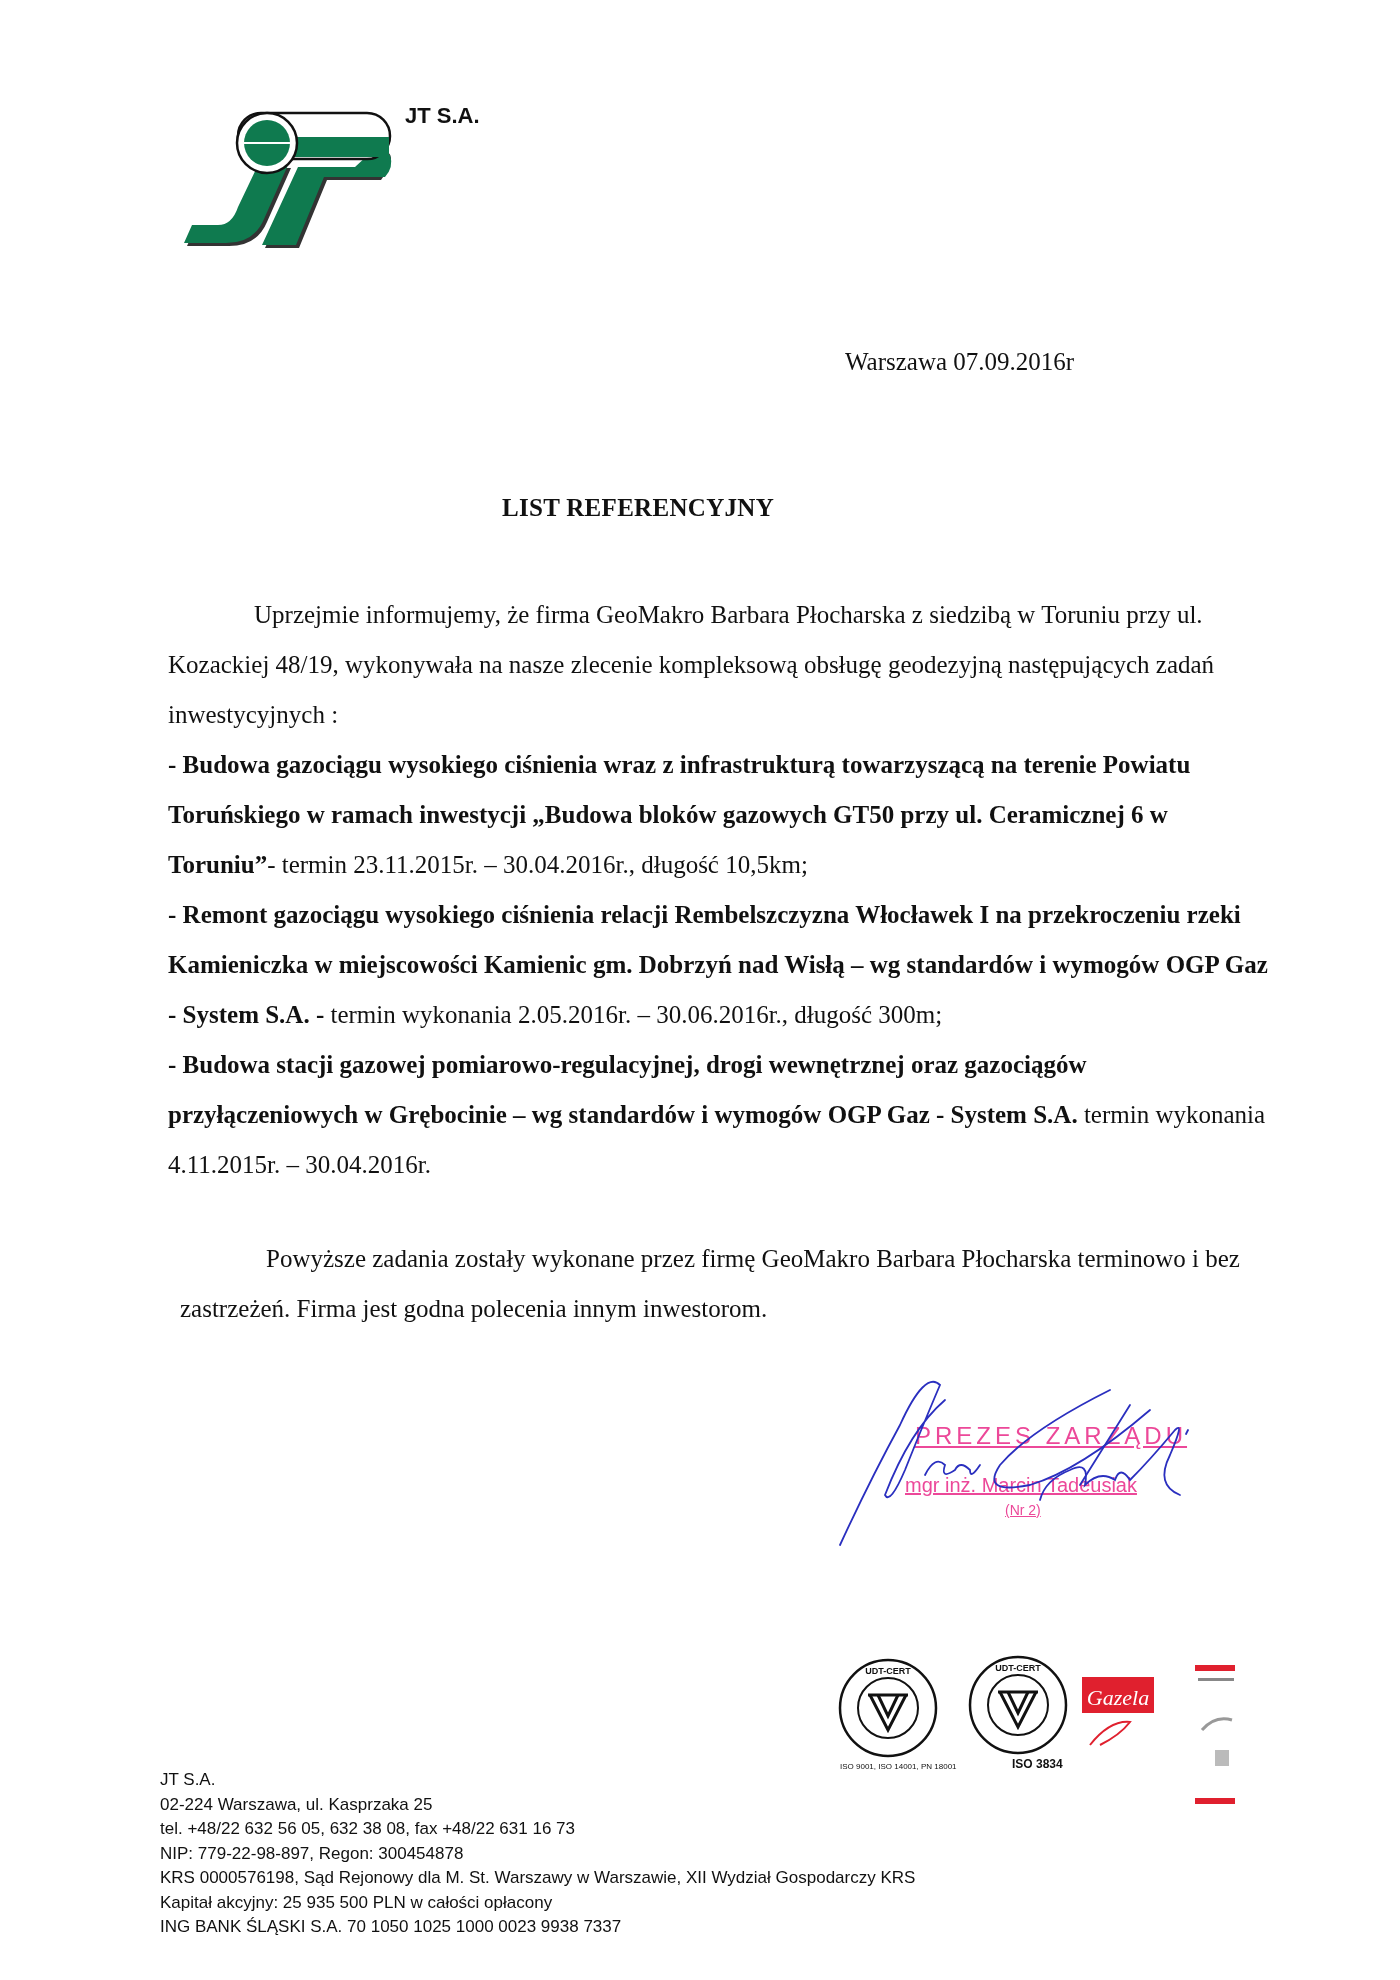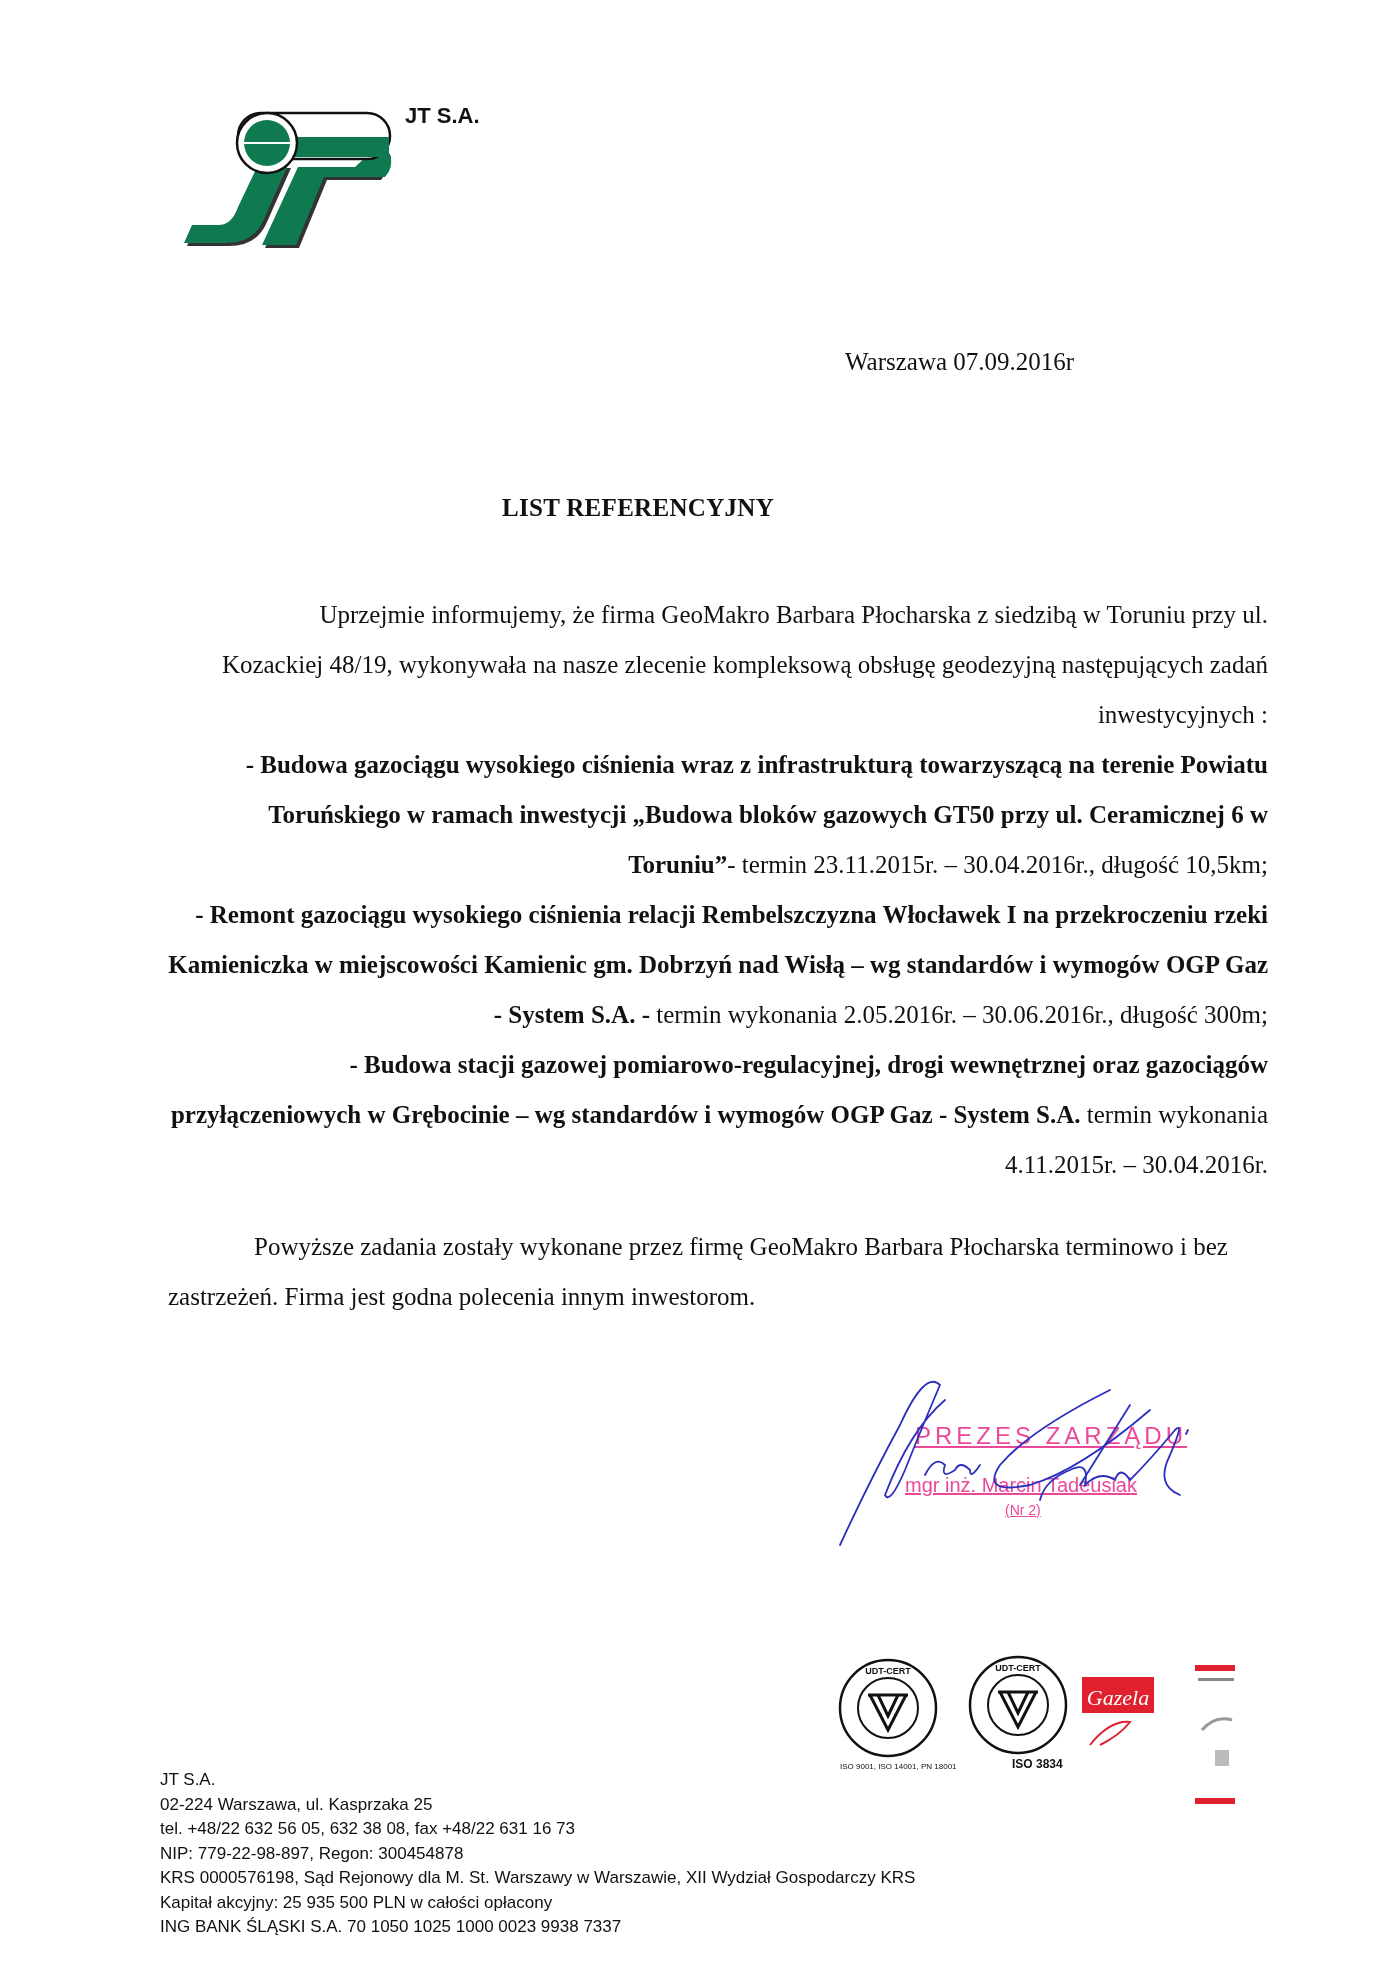--- a/index.html
+++ b/index.html
@@ -3,25 +3,25 @@
 <meta charset="utf-8">
 <style>
   html,body{margin:0;padding:0;background:#fff;}
   body{width:1400px;height:1980px;position:relative;overflow:hidden;font-family:"Liberation Serif","DejaVu Serif",serif;color:#111;}
   .abs{position:absolute;}
   #logo{left:180px;top:95px;width:230px;height:160px;}
   #company-name{left:405px;top:103px;font-family:"Liberation Sans",sans-serif;font-weight:bold;font-size:22px;color:#111;}
   #date{left:845px;top:348px;font-size:25px;}
   #title{left:0;width:1276px;top:494px;text-align:center;font-weight:bold;font-size:25px;letter-spacing:0.3px;}
   #body{left:168px;top:590px;width:1100px;font-size:25px;line-height:50px;}
-  #body p{margin:0;text-align:right;}
+  #body p{margin:0;}
   .indent{text-indent:86px;}
   .b{font-weight:bold;}
   #closing{left:168px;top:1222px;width:1100px;font-size:25px;line-height:50px;}
-  #closing p{margin:0;}
+  #closing p{margin:12px;}
   #signature{left:830px;top:1370px;width:430px;height:220px;}
   .stamp{font-family:"Liberation Sans",sans-serif;color:#ec4899;text-decoration:underline;}
   #stamp-title{left:915px;top:1422px;font-size:24px;letter-spacing:4px;}
   #stamp-name{left:905px;top:1474px;font-size:20px;}
   #stamp-nr{left:1005px;top:1502px;font-size:14px;}
   #certs{left:830px;top:1650px;width:420px;height:160px;}
   .cert-label{font-family:"Liberation Sans",sans-serif;color:#111;}
   #cert1-label{left:840px;top:1762px;font-size:8px;}
   #cert2-label{left:1000px;top:1757px;font-size:12px;font-weight:bold;padding-left:12px;}
   #footer{left:160px;top:1768px;font-family:"Liberation Sans",sans-serif;font-size:17px;line-height:24.5px;color:#111;}

